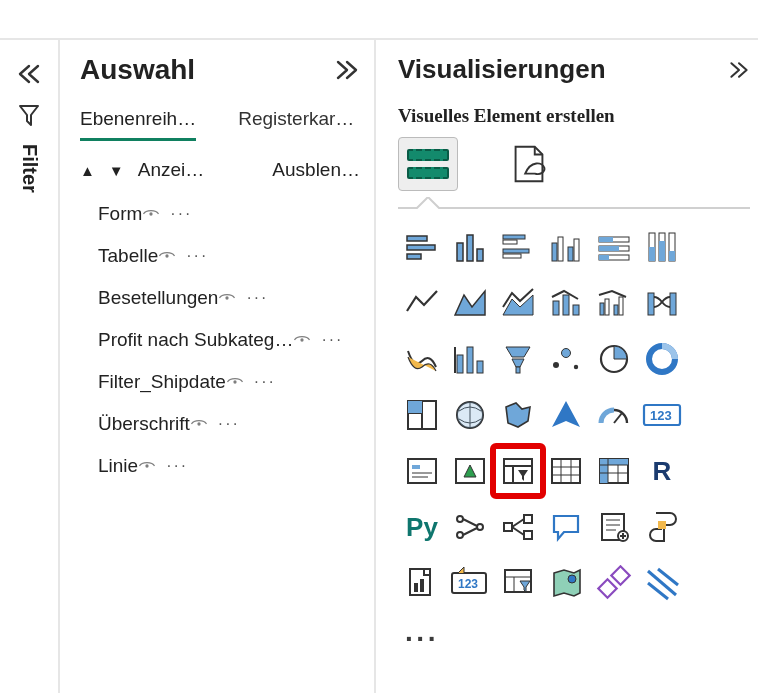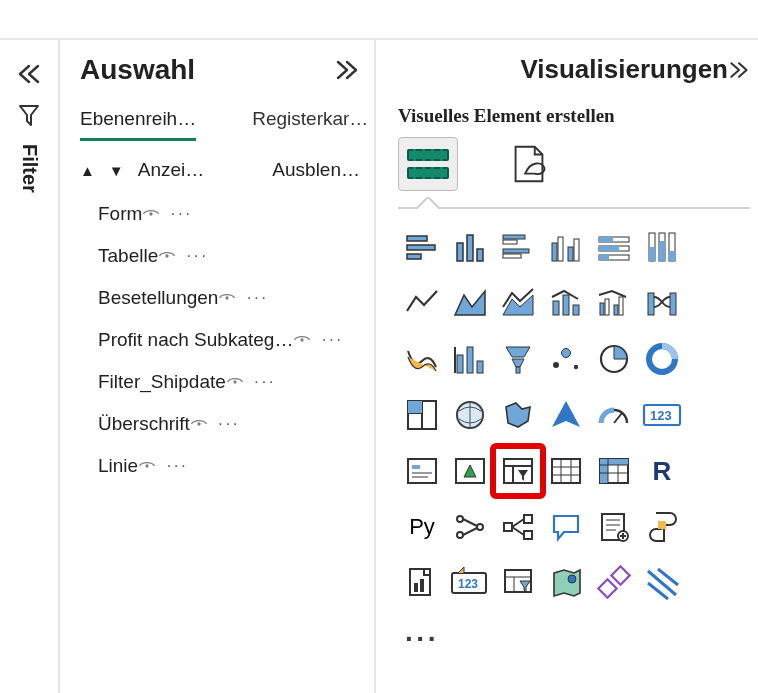--- a/index.html
+++ b/index.html
@@ -16,40 +16,40 @@
     display:flex; flex-direction:column; align-items:center; gap:18px;
   }
   .filter-label {
     writing-mode: vertical-rl; font-size:20px; font-weight:600; color:#222;
   }
 
   
   .selection-pane { width:314px; padding:14px 14px 0 20px; }
   .pane-header { display:flex; justify-content:space-between; align-items:center; }
   .pane-title { font-size:28px; font-weight:600; }
-  .tabs { display:flex; gap:56px; margin-top:22px; font-size:19px; color:#333; }
+  .tabs { display:flex; gap:42px; margin-top:22px; font-size:19px; color:#333; }
   .tab { padding-bottom:8px; cursor:pointer; }
   .tab.active { border-bottom:3px solid #108060; color:#222; }
   .sort-row { display:flex; align-items:center; gap:14px; margin-top:18px; font-size:19px;}
   .sort-row .spacer { flex:1; }
   .tri { font-size:15px; }
 
   .items { margin-top:12px; }
   .item-row {
     display:flex; align-items:center; justify-content:flex-start;
     padding:10px 0 10px 18px; font-size:19px; color:#222;
   }
   .item-label { overflow:hidden; text-overflow:ellipsis; white-space:nowrap; max-width:230px;}
   .row-actions { display:flex; align-items:center; gap:10px; color:#555; }
   .eye svg { width:18px; height:18px; opacity:.75; }
   .dots { letter-spacing:2px; font-size:16px; margin-right:4px; color:#555;}
 
   
   .viz-pane { flex:1; border-left:2px solid #e6e6e6; padding:14px 0 0 22px; position:relative; overflow:hidden;}
-  .viz-header { display:flex; justify-content:flex-end; align-items:center; padding-right:8px;}
+  .viz-header { display:flex; justify-content:space-between; align-items:center; padding-right:8px;}
   .viz-title { font-size:26px; font-weight:600; }
   .viz-sub { font-size:19px; font-weight:600; margin-top:20px;font-family:Liberation Serif, serif; }
 
   .build-row { display:flex; gap:48px; margin-top:10px; align-items:center;}
   .build-btn {
     width:60px; height:54px; border:1px solid #bbb; border-radius:4px; background:#eee;
     display:flex; flex-direction:column; justify-content:center; gap:6px; padding:8px;
   }
   .build-btn .bar { height:12px; background:#138a6c; border:2px dashed #0a5b46; border-radius:2px;}
   .format-btn svg { width:46px; height:46px; }
@@ -63,21 +63,21 @@
     margin-top:14px; display:grid; grid-template-columns: repeat(6, 48px);
     grid-auto-rows:48px; gap:8px 0;
   }
   .viz-cell {
     width:48px; height:48px; display:flex; align-items:center; justify-content:center;
     border-radius:2px; cursor:pointer; color:#3b3b3b;
   }
   .viz-cell.blue { color:#2f77c5; }
   .viz-cell.red-frame { outline:6px solid #e20000; outline-offset:-2px; }
   .R-letter { font-weight:700; font-size:26px; color:#1b3b6f; }
-  .Py-letter { font-weight:400; font-size:22px; color:#000000; }
+  .Py-letter { font-weight:700; font-size:26px; color:#0f766e; }
   .ellipsis-cell { font-size:28px; font-weight:700; letter-spacing:2px;}
 
   svg { display:block; }
 </style>
 </head>
 <body>
 
 <div class="top-strip"></div>
 
 <div class="workspace">

